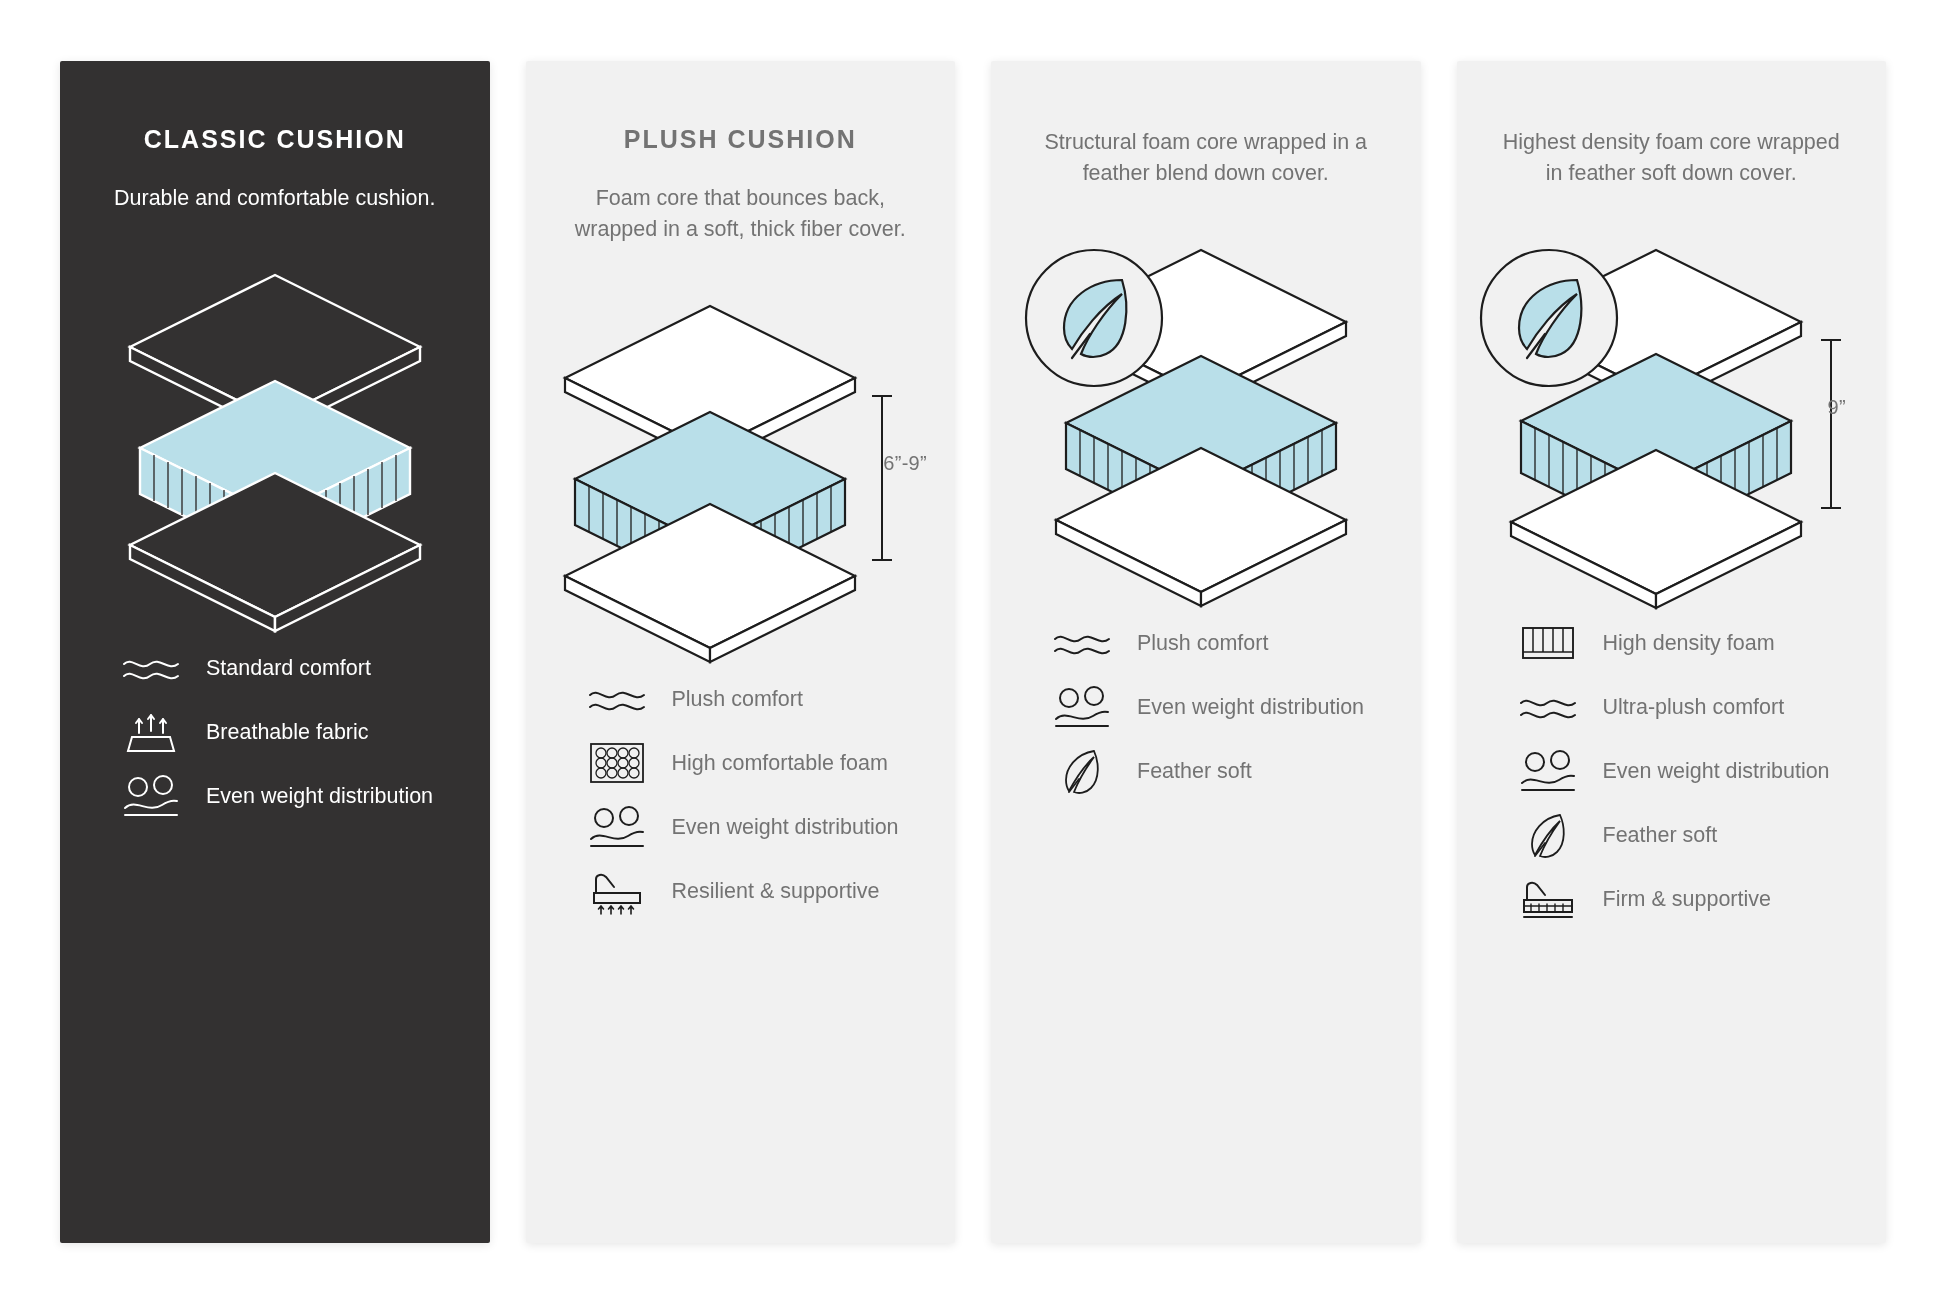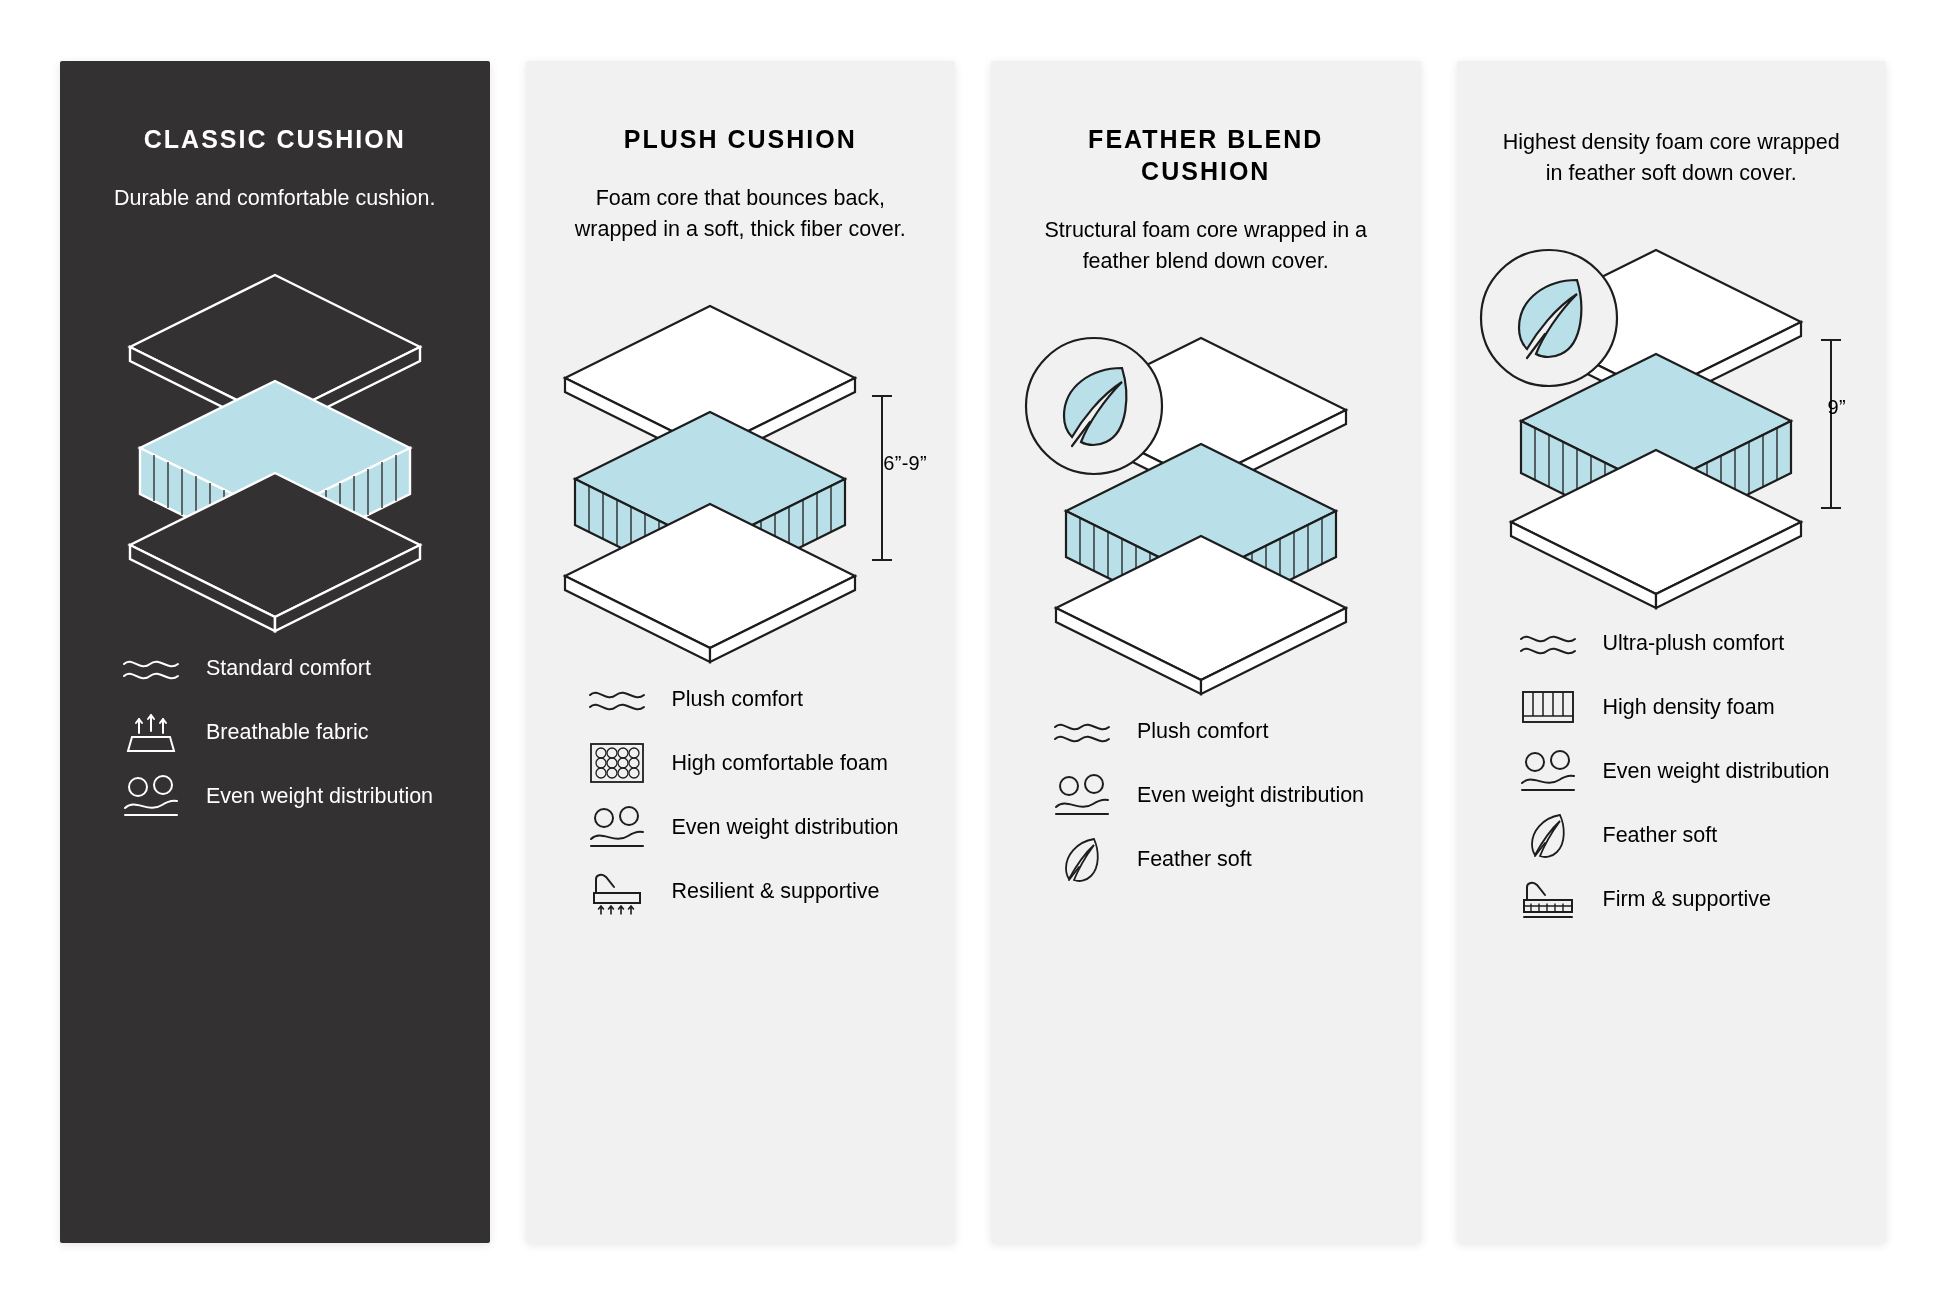--- a/index.html
+++ b/index.html
@@ -37,21 +37,21 @@
     flex-direction: column;
     align-items: center;
     box-shadow: 0 2px 10px rgba(0,0,0,0.10);
   }
   .card.dark {
     background: #333131;
     color: #ffffff;
   }
   .card.light {
     background: #f1f1f1;
-    color: #000000;
+    color: #737373;
   }
   .card-title {
     font-size: 25px;
     font-weight: bold;
     letter-spacing: 2.0px;
     line-height: 1.28;
     text-align: center;
     margin: 0 0 24px 0;
     text-transform: uppercase;
   }
@@ -296,21 +296,20 @@
                 <path d="M43 47 L43 39 M43 39 l-2.5 3 M43 39 l2.5 3"></path>
               </g>
             </svg>
           </span>
           <span class="flabel">Resilient &amp; supportive</span>
         </div>
       </div>
     </div>
 
     <div class="card light">
-      <h2 class="card-title">FEATHER BLEND CUSHION</h2>
       <p class="card-desc">Structural foam core wrapped in a feather blend down cover.</p>
 
       <div class="art">
         <svg width="360" height="330" viewBox="0 0 360 330" fill="none" stroke="#1d1d1d" stroke-width="2.2">
           <g>
             <polygon points="175,14 320,86 175,158 30,86" fill="#ffffff" stroke="#1d1d1d"></polygon>
             <polygon points="30,86 175,158 175,172 30,100" fill="#ffffff" stroke="#1d1d1d"></polygon>
             <polygon points="320,86 175,158 175,172 320,100" fill="#ffffff" stroke="#1d1d1d"></polygon>
           </g>
           <g>
@@ -430,36 +429,36 @@
             <line x1="330" y1="104" x2="350" y2="104"></line>
             <line x1="330" y1="272" x2="350" y2="272"></line>
           </g>
         </svg>
         <span class="dim-label" style="position:absolute; right:6px; top:175px;">9”</span>
       </div>
 
       <div class="features">
         <div class="feature">
           <span class="ficon">
-            <svg width="58" height="30" viewBox="0 0 58 30" fill="none" stroke="#1d1d1d" stroke-width="2" stroke-linecap="round">
-              <path d="M2 11 C10 3, 18 19, 28 11 C38 3, 46 19, 56 11"></path>
-              <path d="M2 23 C10 15, 18 31, 28 23 C38 15, 46 31, 56 23"></path>
-            </svg>
-          </span>
-          <span class="flabel">Ultra-plush comfort</span>
-        </div>
-        <div class="feature">
-          <span class="ficon">
             <svg width="58" height="42" viewBox="0 0 58 42" fill="none" stroke="#1d1d1d" stroke-width="1.9">
               <rect x="4" y="6" width="50" height="30"></rect>
               <path d="M14 6 L14 30 M24 6 L24 30 M34 6 L34 30 M44 6 L44 30" stroke-width="1.5"></path>
               <path d="M4 30 L54 30" stroke-width="1.5"></path>
             </svg>
           </span>
           <span class="flabel">High density foam</span>
+        </div>
+        <div class="feature">
+          <span class="ficon">
+            <svg width="58" height="30" viewBox="0 0 58 30" fill="none" stroke="#1d1d1d" stroke-width="2" stroke-linecap="round">
+              <path d="M2 11 C10 3, 18 19, 28 11 C38 3, 46 19, 56 11"></path>
+              <path d="M2 23 C10 15, 18 31, 28 23 C38 15, 46 31, 56 23"></path>
+            </svg>
+          </span>
+          <span class="flabel">Ultra-plush comfort</span>
         </div>
         <div class="feature">
           <span class="ficon">
             <svg width="58" height="44" viewBox="0 0 58 44" fill="none" stroke="#1d1d1d" stroke-width="2" stroke-linecap="round">
               <circle cx="16" cy="13" r="9"></circle>
               <circle cx="41" cy="11" r="9"></circle>
               <path d="M3 34 C14 24, 26 40, 40 31 C46 27, 51 26, 55 27"></path>
               <line x1="3" y1="41" x2="55" y2="41"></line>
             </svg>
           </span>

